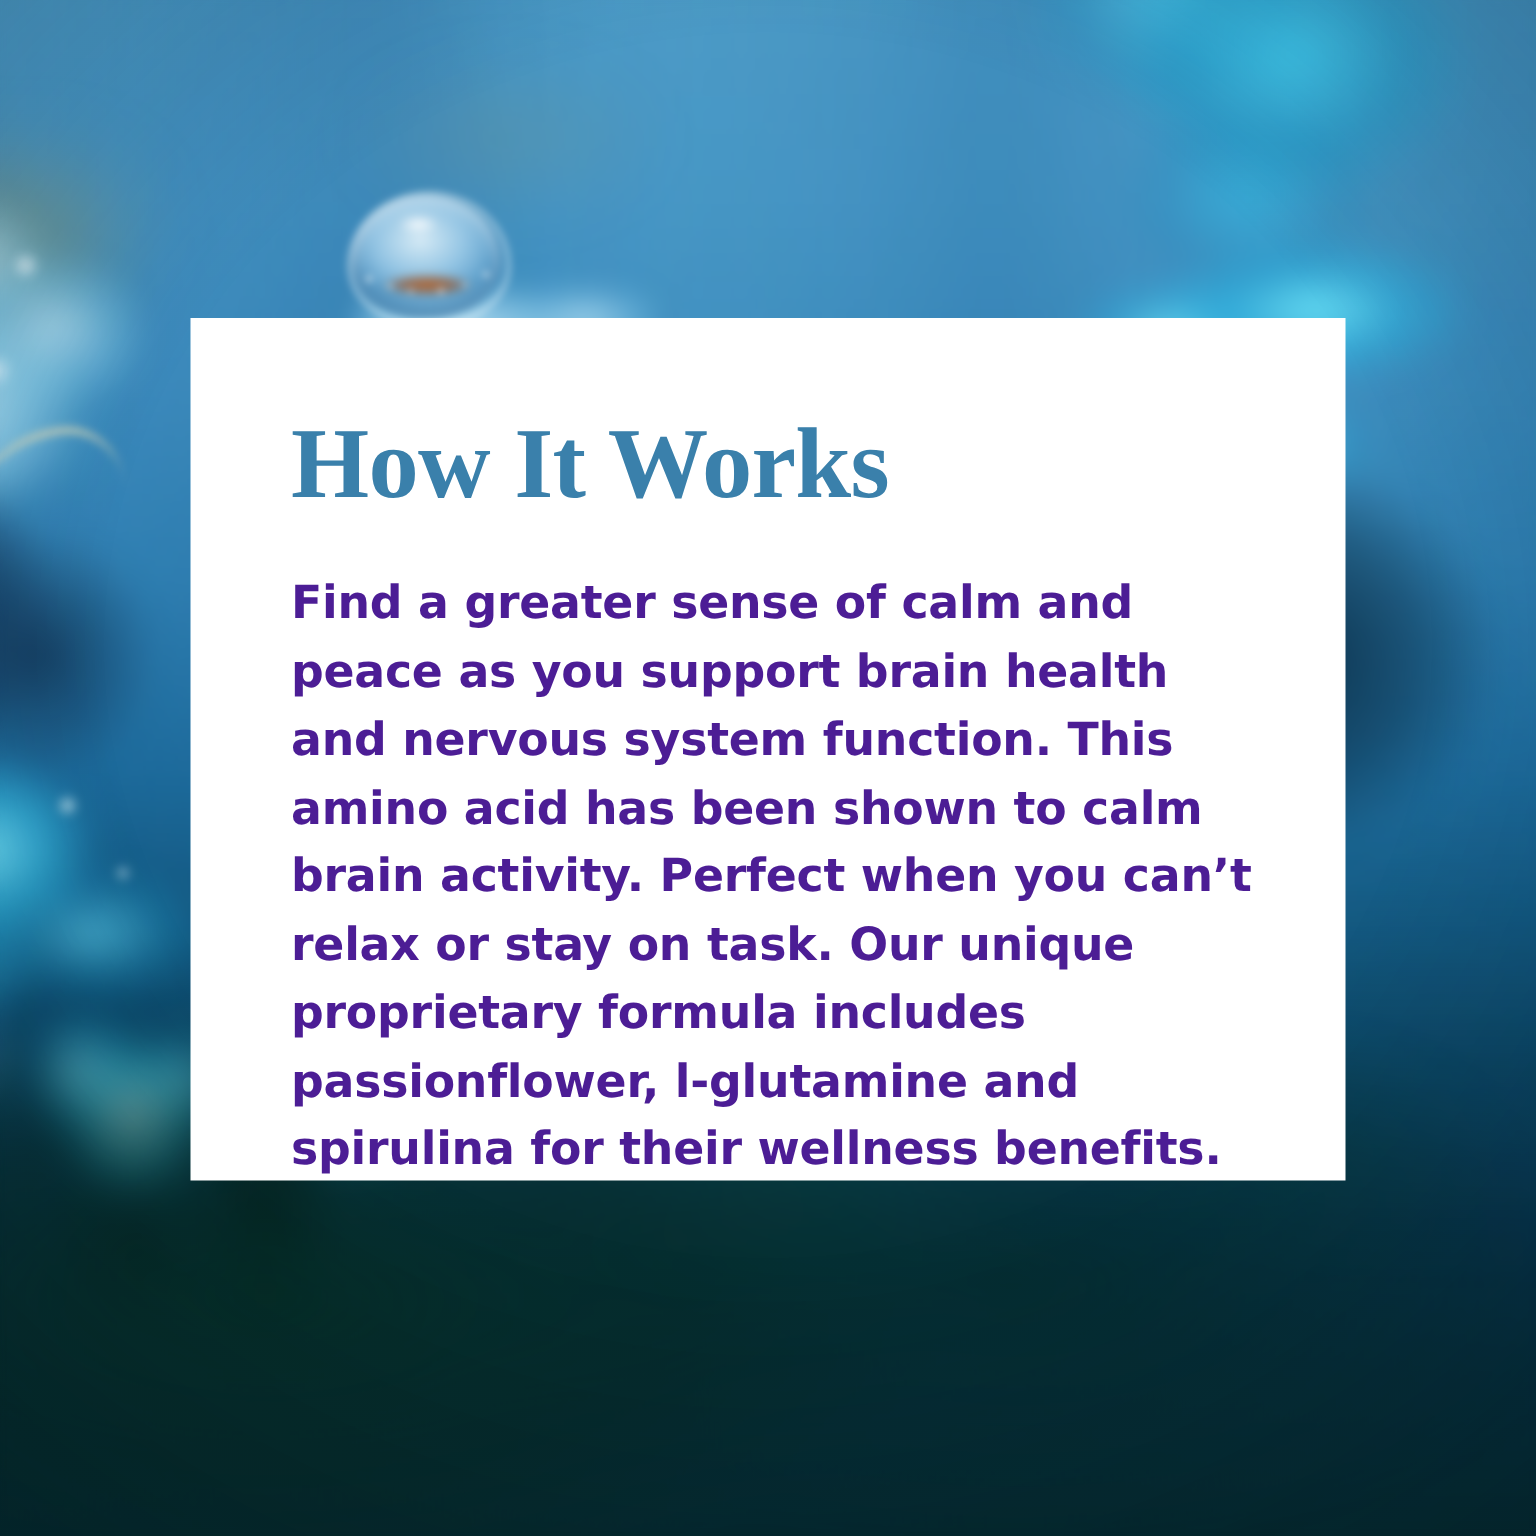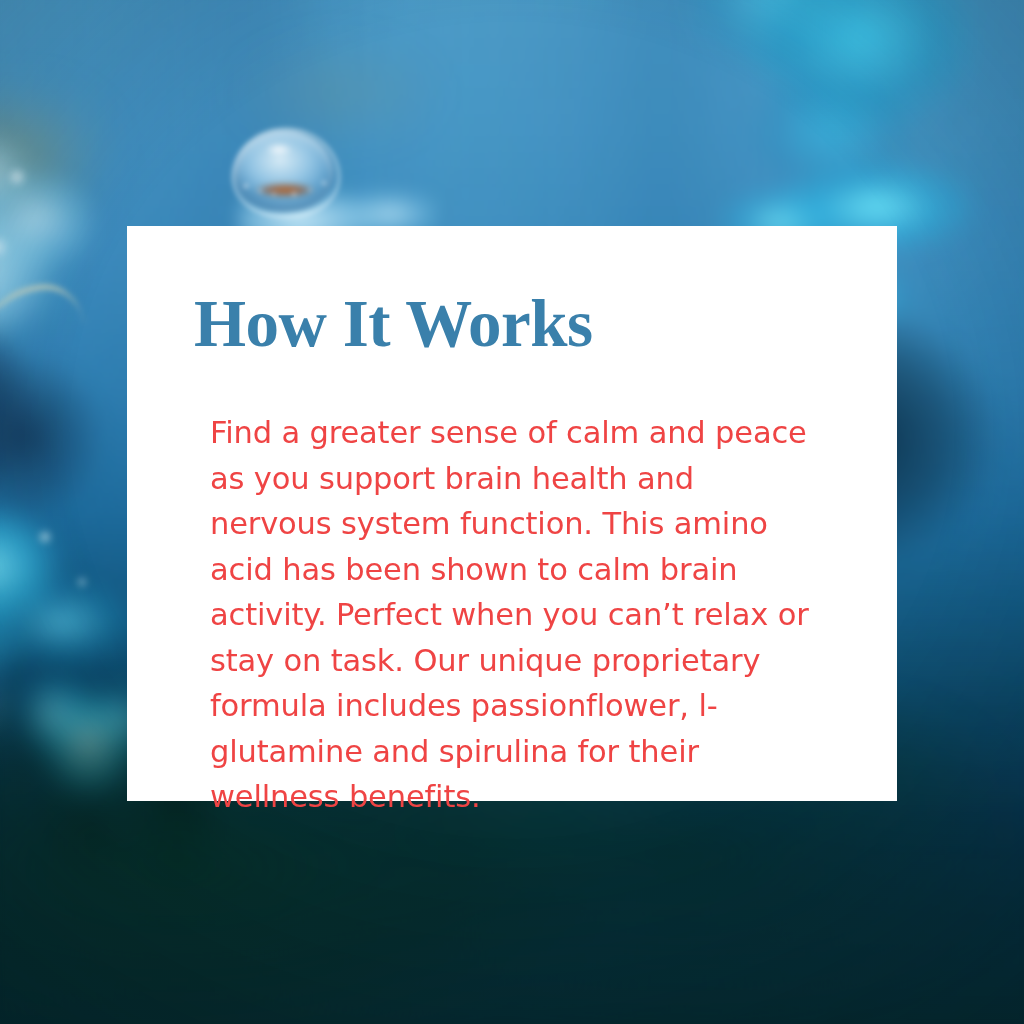--- a/index.html
+++ b/index.html
@@ -237,45 +237,45 @@
     position: absolute;
     inset: 0;
     background: radial-gradient(ellipse 78% 72% at 50% 42%, rgba(0,0,0,0) 55%, rgba(0,15,25,0.22) 100%);
     pointer-events: none;
   }
 
   
   .card {
     position: absolute;
     left: 127px;
-    top: 226px;
+    top: 212px;
     width: 770px;
     height: 575px;
     background: #ffffff;
     box-sizing: border-box;
     padding: 64px 58px 0 67px;
   }
   .card-title {
     margin: 0;
     font-family: "Liberation Serif", "DejaVu Serif", serif;
     font-weight: 700;
     font-size: 67px;
     line-height: 1.0;
     letter-spacing: -0.5px;
     color: #3a80ab;
   }
   .card-body {
-    margin: 16px;
+    margin: 0;
     padding-top: 37px;
     font-family: "DejaVu Sans", "Liberation Sans", sans-serif;
-    font-weight: 400;
+    font-weight: 700;
     font-size: 30.5px;
     line-height: 45.5px;
     letter-spacing: -0.15px;
-    color: #ef4444;
+    color: #4c1d95;
     max-width: 648px;
     -webkit-font-smoothing: antialiased;
   }
 </style>
 </head>
 <body>
 
 <div id="stage">
 
   <div class="bg-photo">

